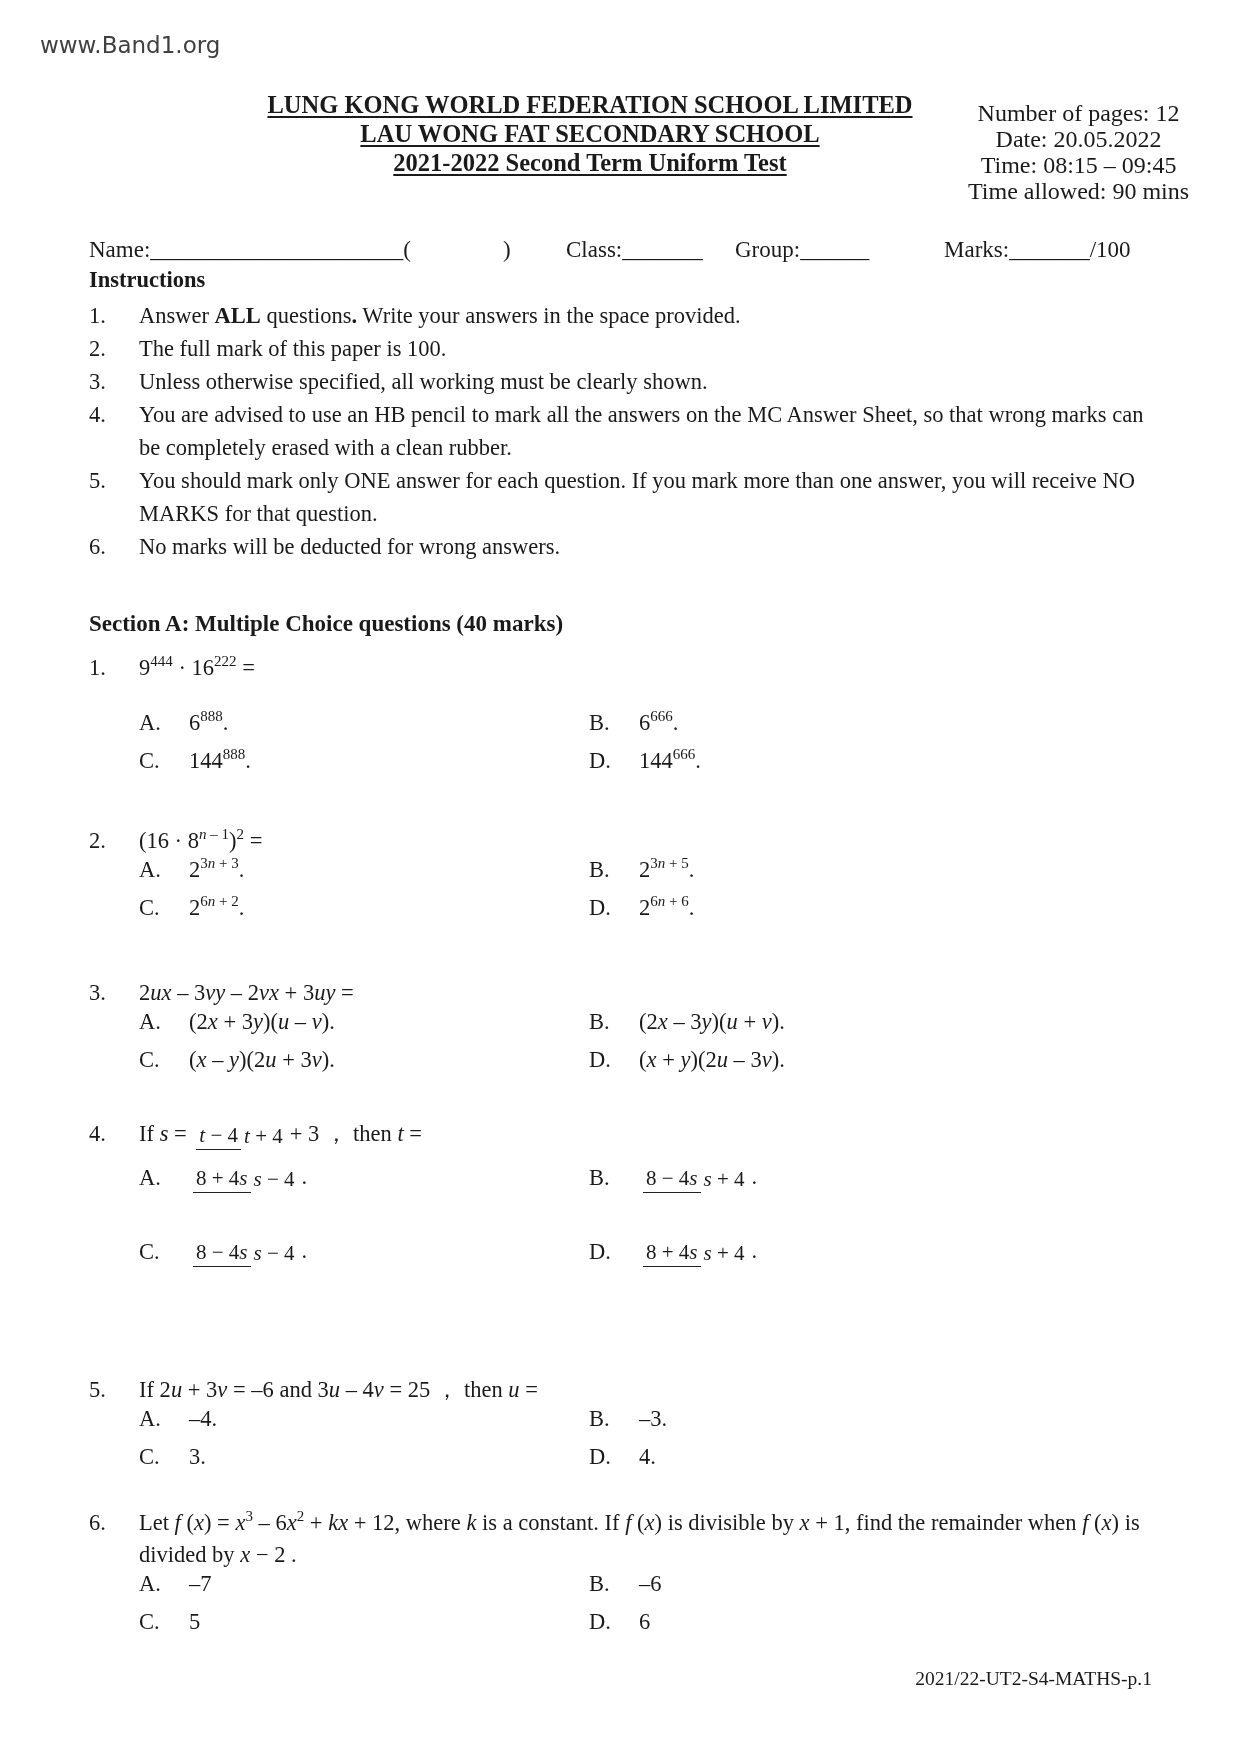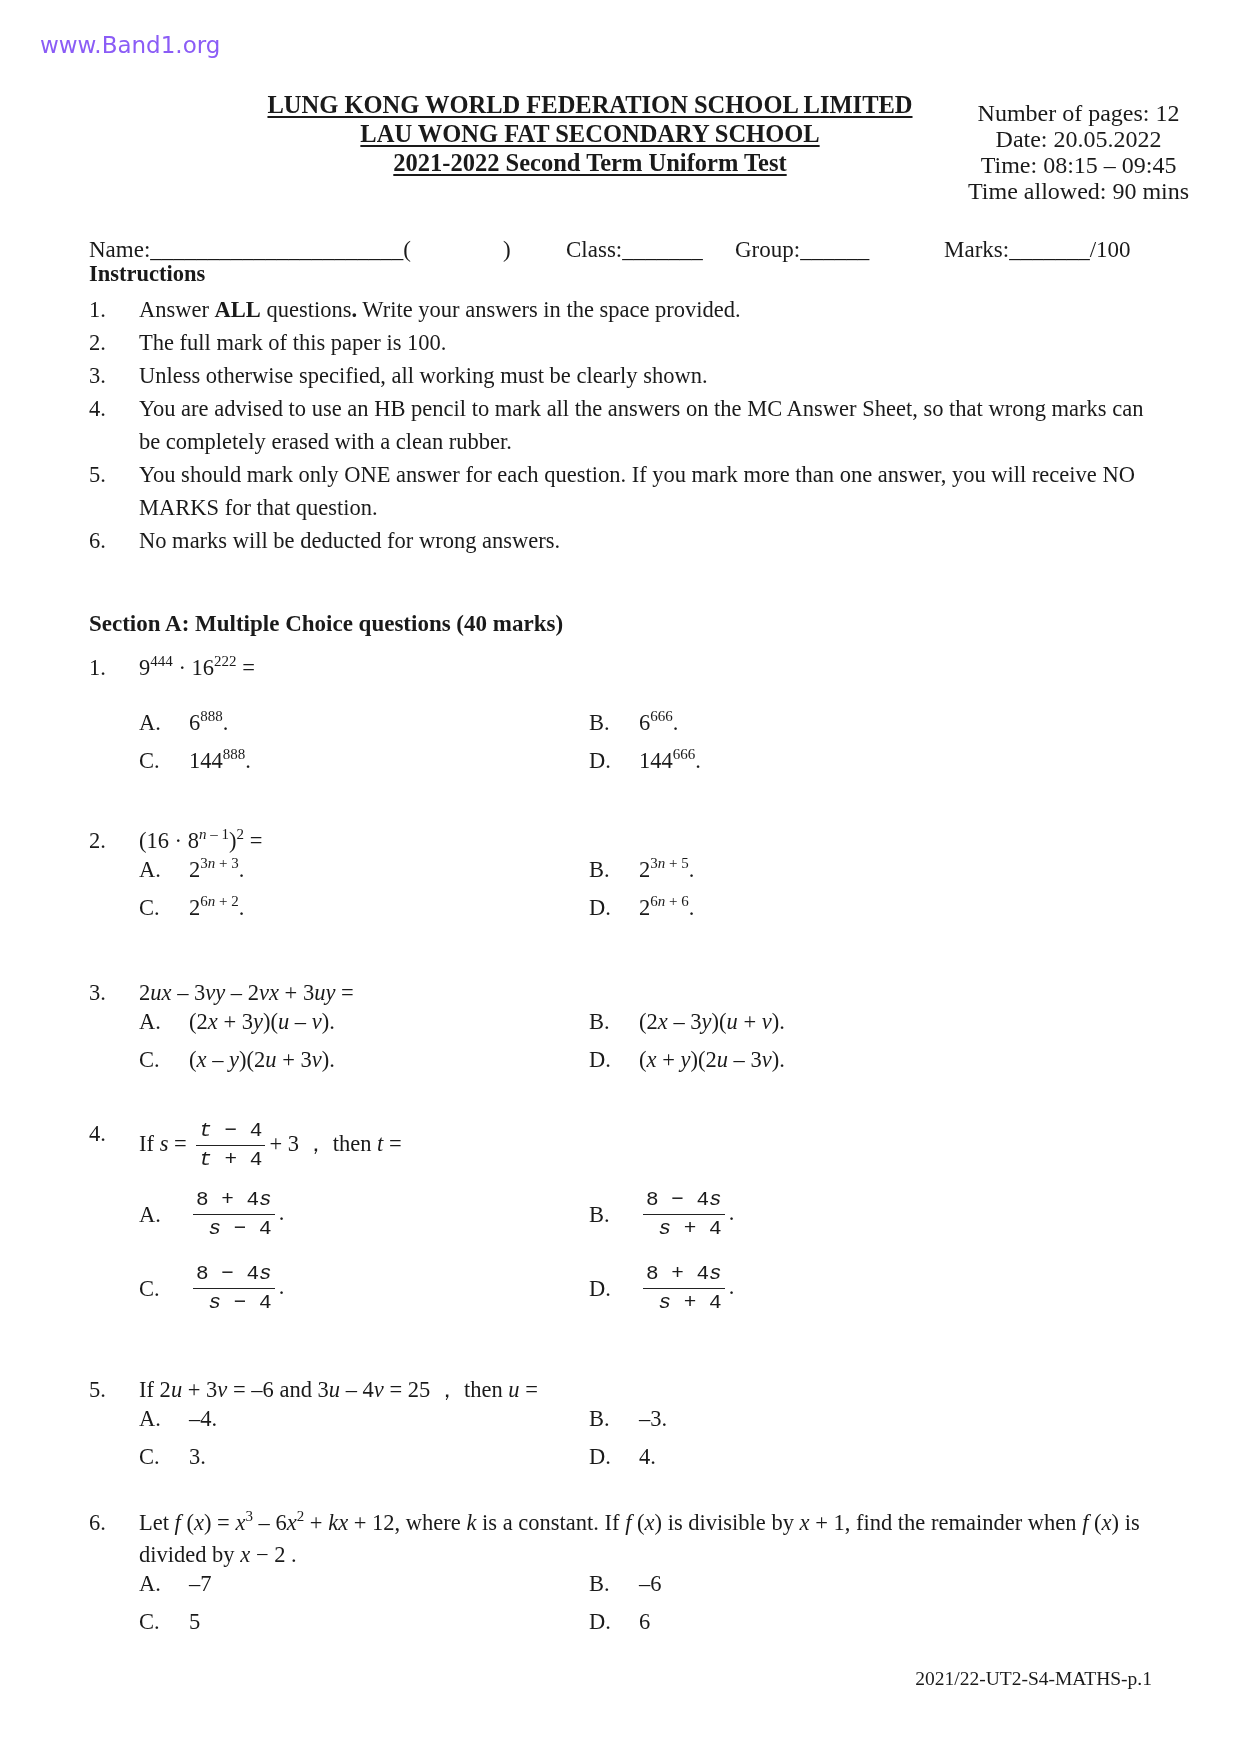--- a/index.html
+++ b/index.html
@@ -1,47 +1,47 @@
 <!DOCTYPE html>
 <html><head>
 <meta charset="utf-8">
 <style>
   html, body { margin: 0; padding: 0; background: #ffffff; }
   body { width: 1240px; height: 1754px; position: relative; overflow: hidden;
          font-family: "Liberation Serif", "DejaVu Serif", serif; color: #1a1a1a; }
   .watermark { position: absolute; left: 40px; top: 32px; font-family: "DejaVu Sans", "Liberation Sans", sans-serif;
-               font-size: 23px; color: #8b5cf6; }
+               font-size: 23px; color: #404040; }
   .title-block { position: absolute; left: 200px; top: 90px; width: 780px; text-align: center;
                  font-weight: bold; font-size: 24.5px; line-height: 29px; }
   .title-block div { text-decoration: underline; text-underline-offset: 3px; }
   .meta-block { position: absolute; left: 968px; top: 100px; font-size: 24px; line-height: 26px; text-align: center; }
   .info-row { position: absolute; left: 89px; top: 237px; font-size: 23px; width: 1080px; }
   .info-row span { position: absolute; white-space: pre; top: 0; }
-  .instructions { position: absolute; left: 89px; top: 259px; font-size: 22.5px; }
+  .instructions { position: absolute; left: 89px; top: 265px; font-size: 22.5px; }
   .instr-title { font-weight: bold; margin-bottom: 4px; line-height: 30px; }
   .instr-item { display: flex; line-height: 33px; }
   .instr-num { width: 50px; flex: none; }
   .instr-text { width: 1020px; }
   .section-title { position: absolute; left: 89px; top: 611px; font-weight: bold; font-size: 23px; }
   .question { position: absolute; left: 89px; font-size: 22.5px; width: 1060px; }
   .q-stem { display: flex; line-height: 32px; }
   .q-num { width: 50px; flex: none; }
   .q-text { flex: 1; }
   .opt-grid { position: relative; margin-left: 50px; }
   .opt-row { position: relative; height: 38px; }
   .opt { position: absolute; top: 0; display: flex; align-items: center; white-space: nowrap; }
   .opt-letter { width: 50px; flex: none; }
   .opt.left { left: 0; }
   .opt.right { left: 450px; }
   .q6 .opt.right { left: 450px; }
   .frac-row .opt-row { height: 74px; }
   i { font-style: italic; }
   sup { font-size: 15px; vertical-align: 9px; line-height: 0; }
-  .frac { display: inline-flex; flex-direction: column; align-items: flex-end; vertical-align: middle;
-          margin: 0 4px; font-size: 21px; line-height: 26px; font-family: Liberation Mono, monospace; }
+  .frac { display: inline-flex; flex-direction: row; align-items: flex-start; vertical-align: middle;
+          margin: 0 4px; font-size: 21px; line-height: 26px; }
   .frac .num { border-bottom: 1.3px solid #222; padding: 0 3px 1px; }
   .frac .den { padding: 1px 3px 0; }
   .footer { position: absolute; right: 88px; top: 1668px; font-size: 19.5px; }
 </style>
 </head>
 <body>
 
 <div class="watermark">www.Band1.org</div>
 
 <div class="title-block">

